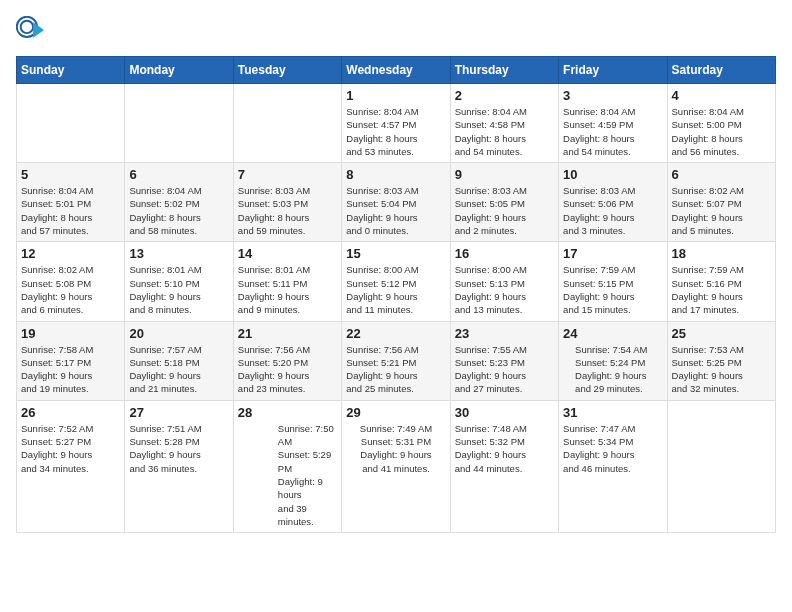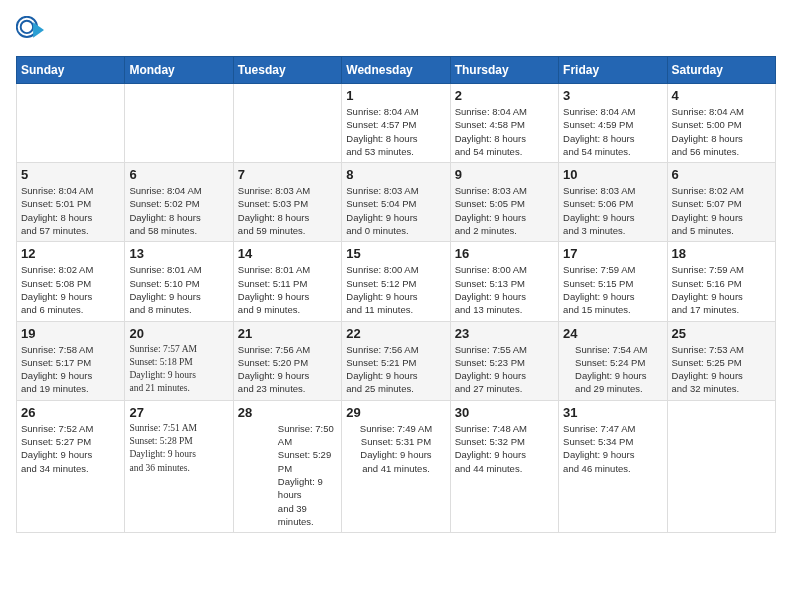--- a/index.html
+++ b/index.html
@@ -261,21 +261,21 @@
       <tr>
         <td>
           <span class="day-num">19</span>
           <div class="day-info" style="white-space: pre-line;">Sunrise: 7:58 AM
 Sunset: 5:17 PM
 Daylight: 9 hours
 and 19 minutes.</div>
         </td>
         <td>
           <span class="day-num">20</span>
-          <div class="day-info" style="white-space: pre-line; font-family: Liberation Serif, serif;">Sunrise: 7:57 AM
+          <div class="day-info" style="white-space: pre-line;">Sunrise: 7:57 AM
 Sunset: 5:18 PM
 Daylight: 9 hours
 and 21 minutes.</div>
         </td>
         <td>
           <span class="day-num">21</span>
           <div class="day-info" style="white-space: pre-line;">Sunrise: 7:56 AM
 Sunset: 5:20 PM
 Daylight: 9 hours
 and 23 minutes.</div>
@@ -312,21 +312,21 @@
       <tr>
         <td>
           <span class="day-num">26</span>
           <div class="day-info" style="white-space: pre-line;">Sunrise: 7:52 AM
 Sunset: 5:27 PM
 Daylight: 9 hours
 and 34 minutes.</div>
         </td>
         <td>
           <span class="day-num">27</span>
-          <div class="day-info" style="white-space: pre-line; font-family: Liberation Serif, serif;">Sunrise: 7:51 AM
+          <div class="day-info" style="white-space: pre-line;">Sunrise: 7:51 AM
 Sunset: 5:28 PM
 Daylight: 9 hours
 and 36 minutes.</div>
         </td>
         <td>
           <span class="day-num">28</span>
           <div class="day-info" style="white-space: pre-line; margin-left: 40px;">Sunrise: 7:50 AM
 Sunset: 5:29 PM
 Daylight: 9 hours
 and 39 minutes.</div>

